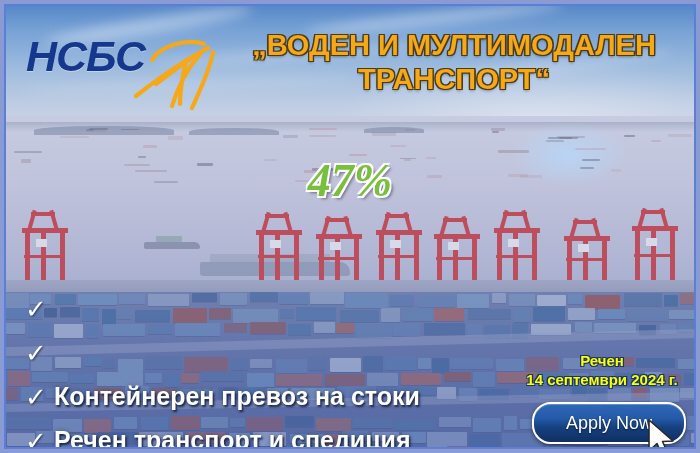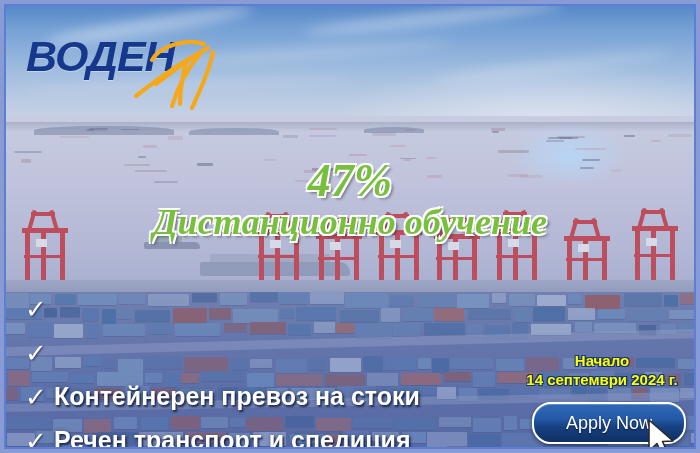--- a/index.html
+++ b/index.html
@@ -558,58 +558,58 @@
       <div class="road" style="left:0;top:106px;width:700px;height:8px;transform:rotate(-1deg);"></div>
       <div class="yardtint"></div>
     </div>
 
     <div class="overlaytint"></div>
   </div>
 
   <div class="content">
 
     <div class="logo">
-      <div class="logo-text">ВОДЕН</div>
+      <div class="logo-text">НСБС</div>
       <div class="logo-swoosh">
         <svg width="88" height="80" viewBox="0 0 88 80" fill="none" xmlns="http://www.w3.org/2000/svg">
           <g stroke="#f5a818" stroke-width="4.2" stroke-linecap="round" fill="none">
             <path d="M74 10 C 56 4, 30 12, 22 26"></path>
             <path d="M83 18 C 80 36, 70 56, 62 74"></path>
             <path d="M78 14 C 62 22, 44 36, 26 50"></path>
             <path d="M70 20 C 58 34, 48 52, 42 72"></path>
             <path d="M60 24 C 44 34, 26 46, 6 62"></path>
             <path d="M56 28 C 52 44, 50 58, 50 70"></path>
           </g>
         </svg>
       </div>
     </div>
 
+    <div class="title">„ВОДЕН И МУЛТИМОДАЛЕН ТРАНСПОРТ“</div>
 
     <div class="hundred">47%</div>
-    <div class="subhead">Дистанционно обучение</div>
 
     <div class="bullets">
       <div class="bullet">
         <span class="check">✓</span>
       </div>
       <div class="bullet">
         <span class="check">✓</span>
       </div>
       <div class="bullet">
         <span class="check">✓</span>
         <span class="btext">Контейнерен превоз на стоки</span>
       </div>
       <div class="bullet">
         <span class="check">✓</span>
         <span class="btext">Речен транспорт и спедиция</span>
       </div>
     </div>
 
     <div class="startblock">
-      <div class="start-label">Начало</div>
+      <div class="start-label">Речен</div>
       <div class="start-date">14 септември 2024 г.</div>
     </div>
 
     <div class="apply-wrap">
       <div class="apply-btn">Apply Now</div>
       <div class="cursor">
         <svg width="34" height="44" viewBox="0 0 34 44" xmlns="http://www.w3.org/2000/svg">
           <path d="M4 2 L4 33 L12 25.5 L17.5 38 L23 35.5 L17.5 23.5 L28 23 Z" fill="#ffffff" stroke="#2a2a2a" stroke-width="1.6" stroke-linejoin="round"></path>
         </svg>
       </div>

